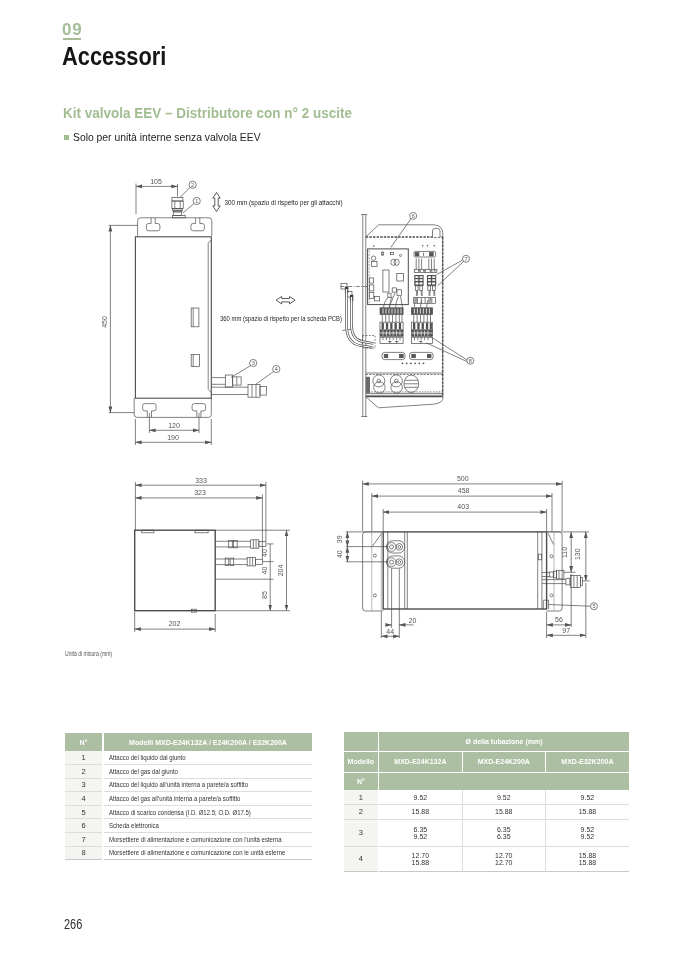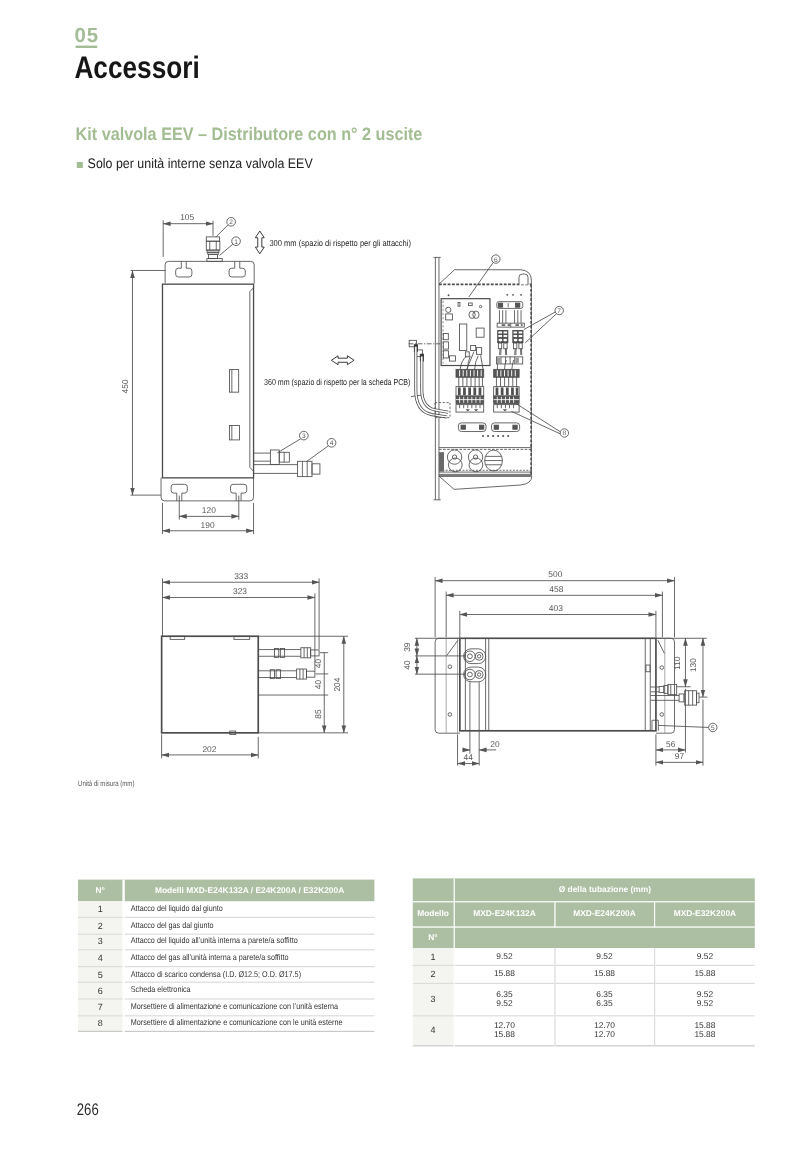--- a/index.html
+++ b/index.html
@@ -3,21 +3,21 @@
 <meta charset="utf-8">
 <style>
 html,body{margin:0;padding:0}
 body{width:677px;height:958px;position:relative;background:#ffffff;font-family:"Liberation Sans",sans-serif;overflow:hidden}
 .abs{position:absolute}
 table{border-collapse:collapse}
 </style>
 </head>
 <body>
 
-<div class="abs" style="left:62px;top:19.5px;font-size:17px;font-weight:bold;color:#a3bd97;letter-spacing:0.9px">05</div>
+<div class="abs" style="left:62px;top:19.5px;font-size:17px;font-weight:bold;color:#a3bd97;letter-spacing:0.9px">09</div>
 
 <div class="abs" style="left:63px;top:37.8px;width:18px;height:2.4px;background:#a3bd97"></div>
 
 <div class="abs" style="left:62px;top:41px;font-size:26px;font-weight:bold;color:#161616;transform:scaleX(0.84);transform-origin:0 0">Accessori</div>
 
 <div class="abs" style="left:63px;top:104px;font-size:15px;font-weight:bold;color:#a2bd92;transform:scaleX(0.9);transform-origin:0 0">Kit valvola EEV – Distributore con n° 2 uscite</div>
 
 <div class="abs" style="left:64px;top:134.5px;width:5px;height:5px;background:#a2bd92"></div>
 
 <div class="abs" style="left:72.5px;top:130.5px;font-size:11.5px;color:#222;transform:scaleX(0.9);transform-origin:0 0">Solo per unità interne senza valvola EEV</div>

